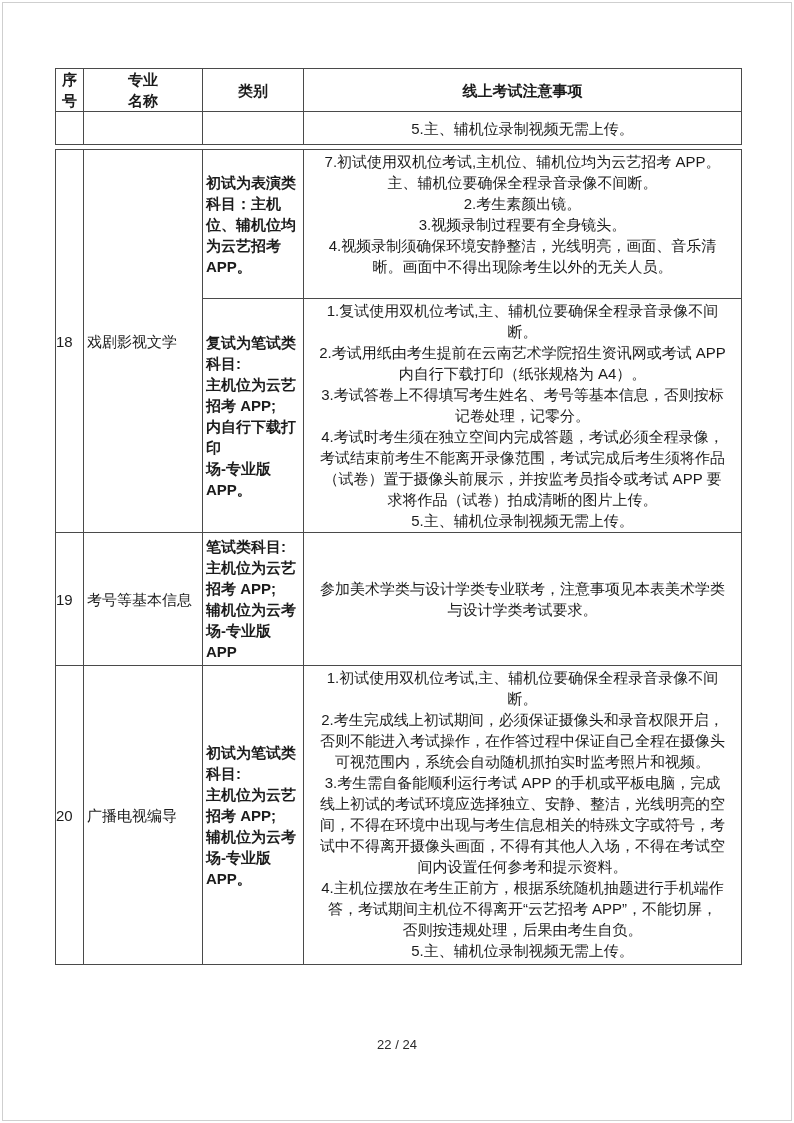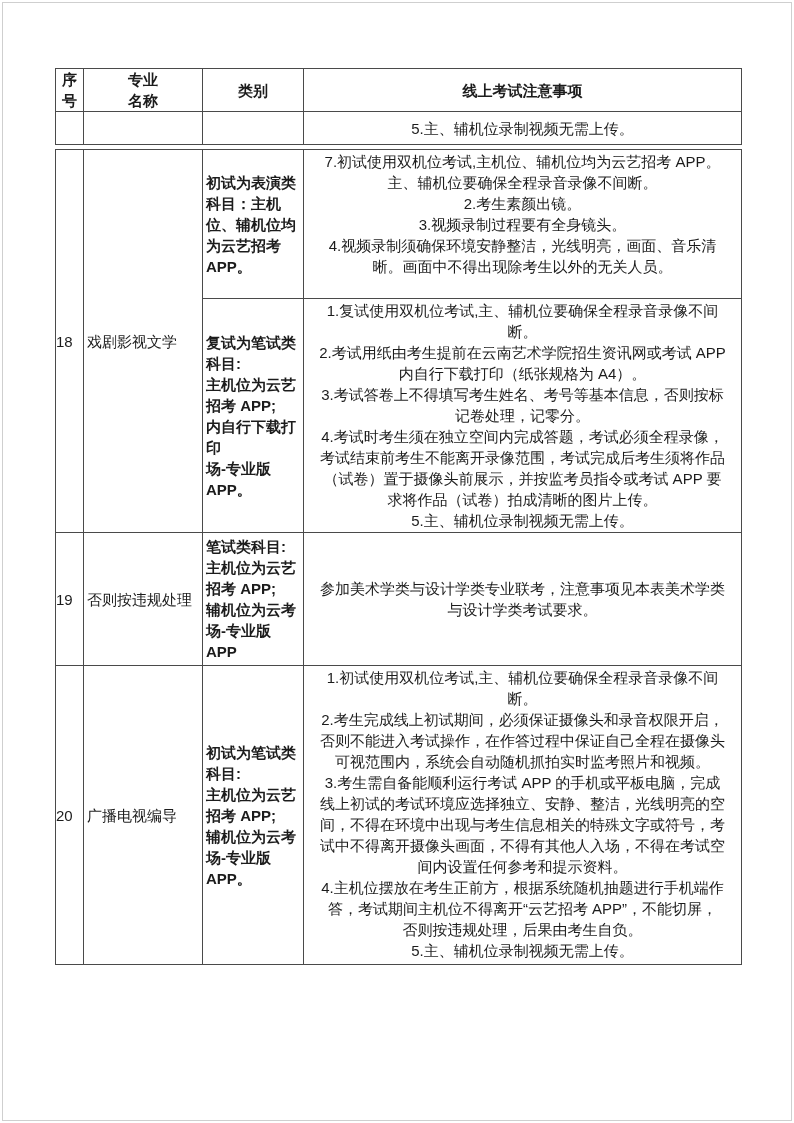--- a/index.html
+++ b/index.html
@@ -130,21 +130,21 @@
 3.考试答卷上不得填写考生姓名、考号等基本信息，否则按标
 记卷处理，记零分。
 4.考试时考生须在独立空间内完成答题，考试必须全程录像，
 考试结束前考生不能离开录像范围，考试完成后考生须将作品
 （试卷）置于摄像头前展示，并按监考员指令或考试 APP 要
 求将作品（试卷）拍成清晰的图片上传。
 5.主、辅机位录制视频无需上传。</td>
       </tr>
       <tr class="h-r19">
         <td class="cell-seq">19</td>
-        <td class="cell-major">否则按违规处理</td>
+        <td class="cell-major">考号等基本信息</td>
         <td class="cell-cat">笔试类科目:
 主机位为云艺
 招考 APP;
 辅机位为云考
 场-专业版
 APP</td>
         <td class="cell-notes v-mid">参加美术学类与设计学类专业联考，注意事项见本表美术学类
 与设计学类考试要求。</td>
       </tr>
       <tr class="h-r20">
@@ -169,13 +169,14 @@
 间内设置任何参考和提示资料。
 4.主机位摆放在考生正前方，根据系统随机抽题进行手机端作
 答，考试期间主机位不得离开“云艺招考 APP”，不能切屏，
 否则按违规处理，后果由考生自负。
 5.主、辅机位录制视频无需上传。</td>
       </tr>
     </tbody>
       </table>
   </div>
 
+  <div class="footer">22 / 24</div>
 </div>
 
 </body></html>

